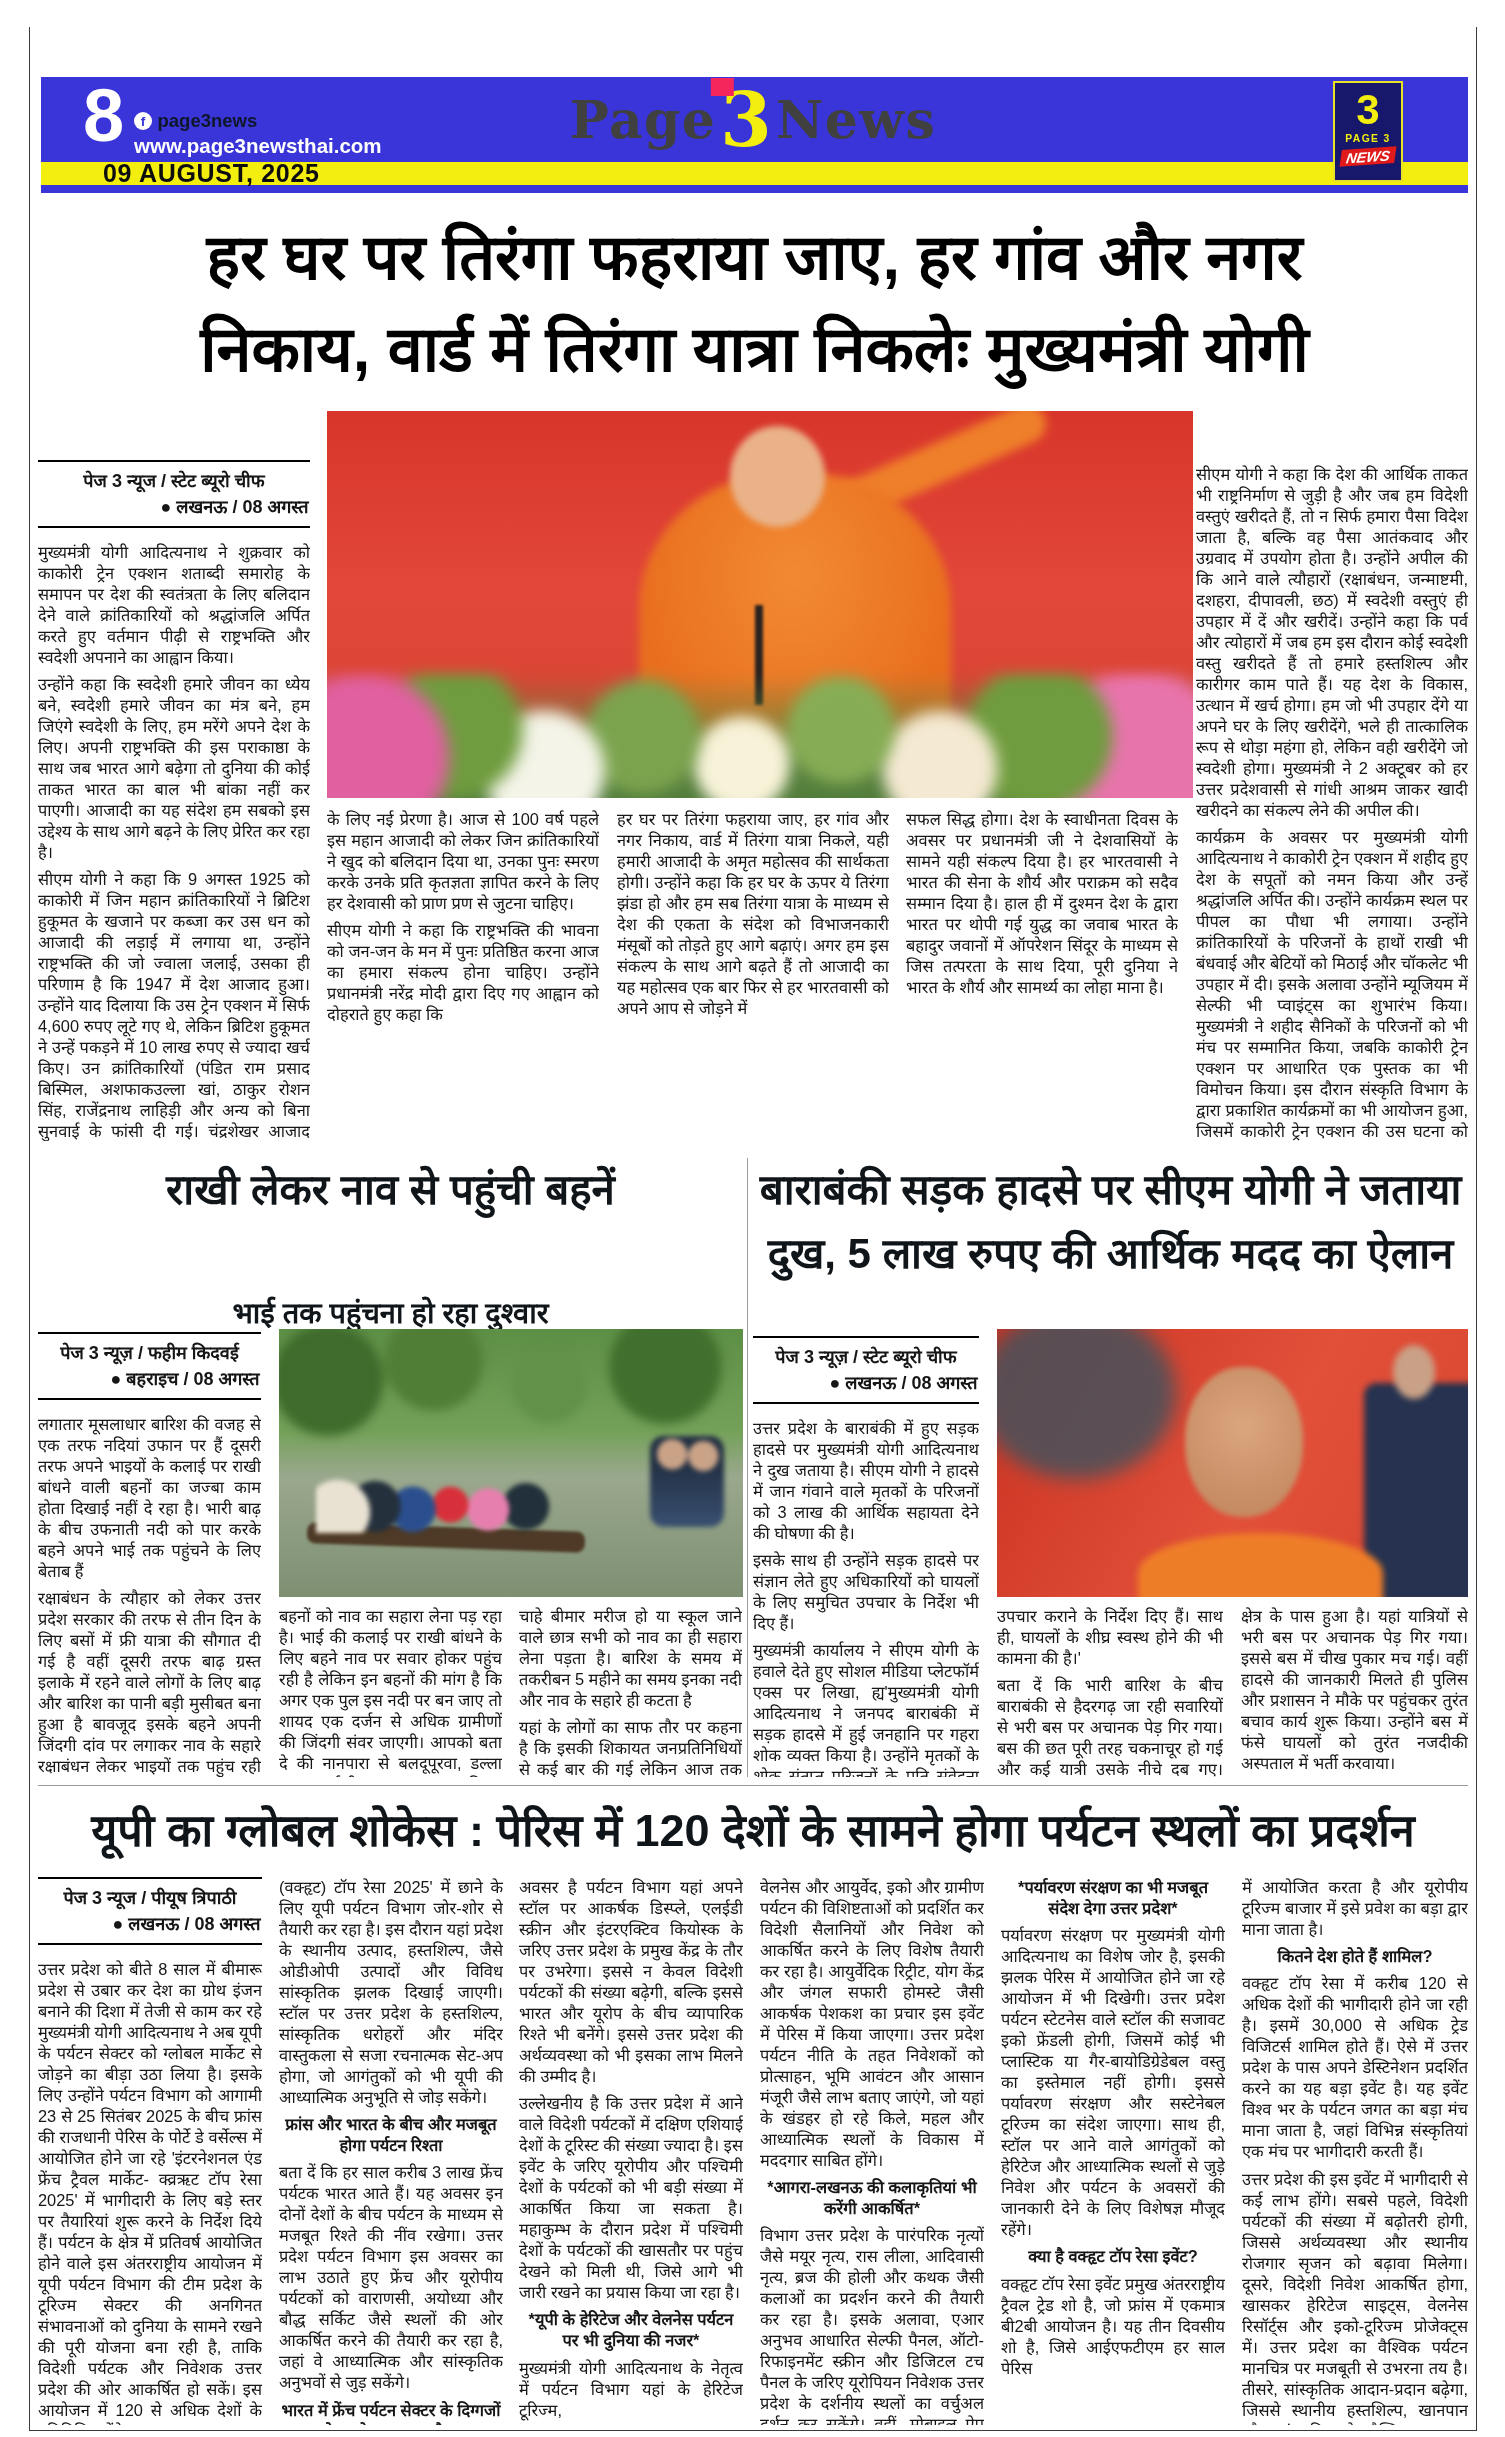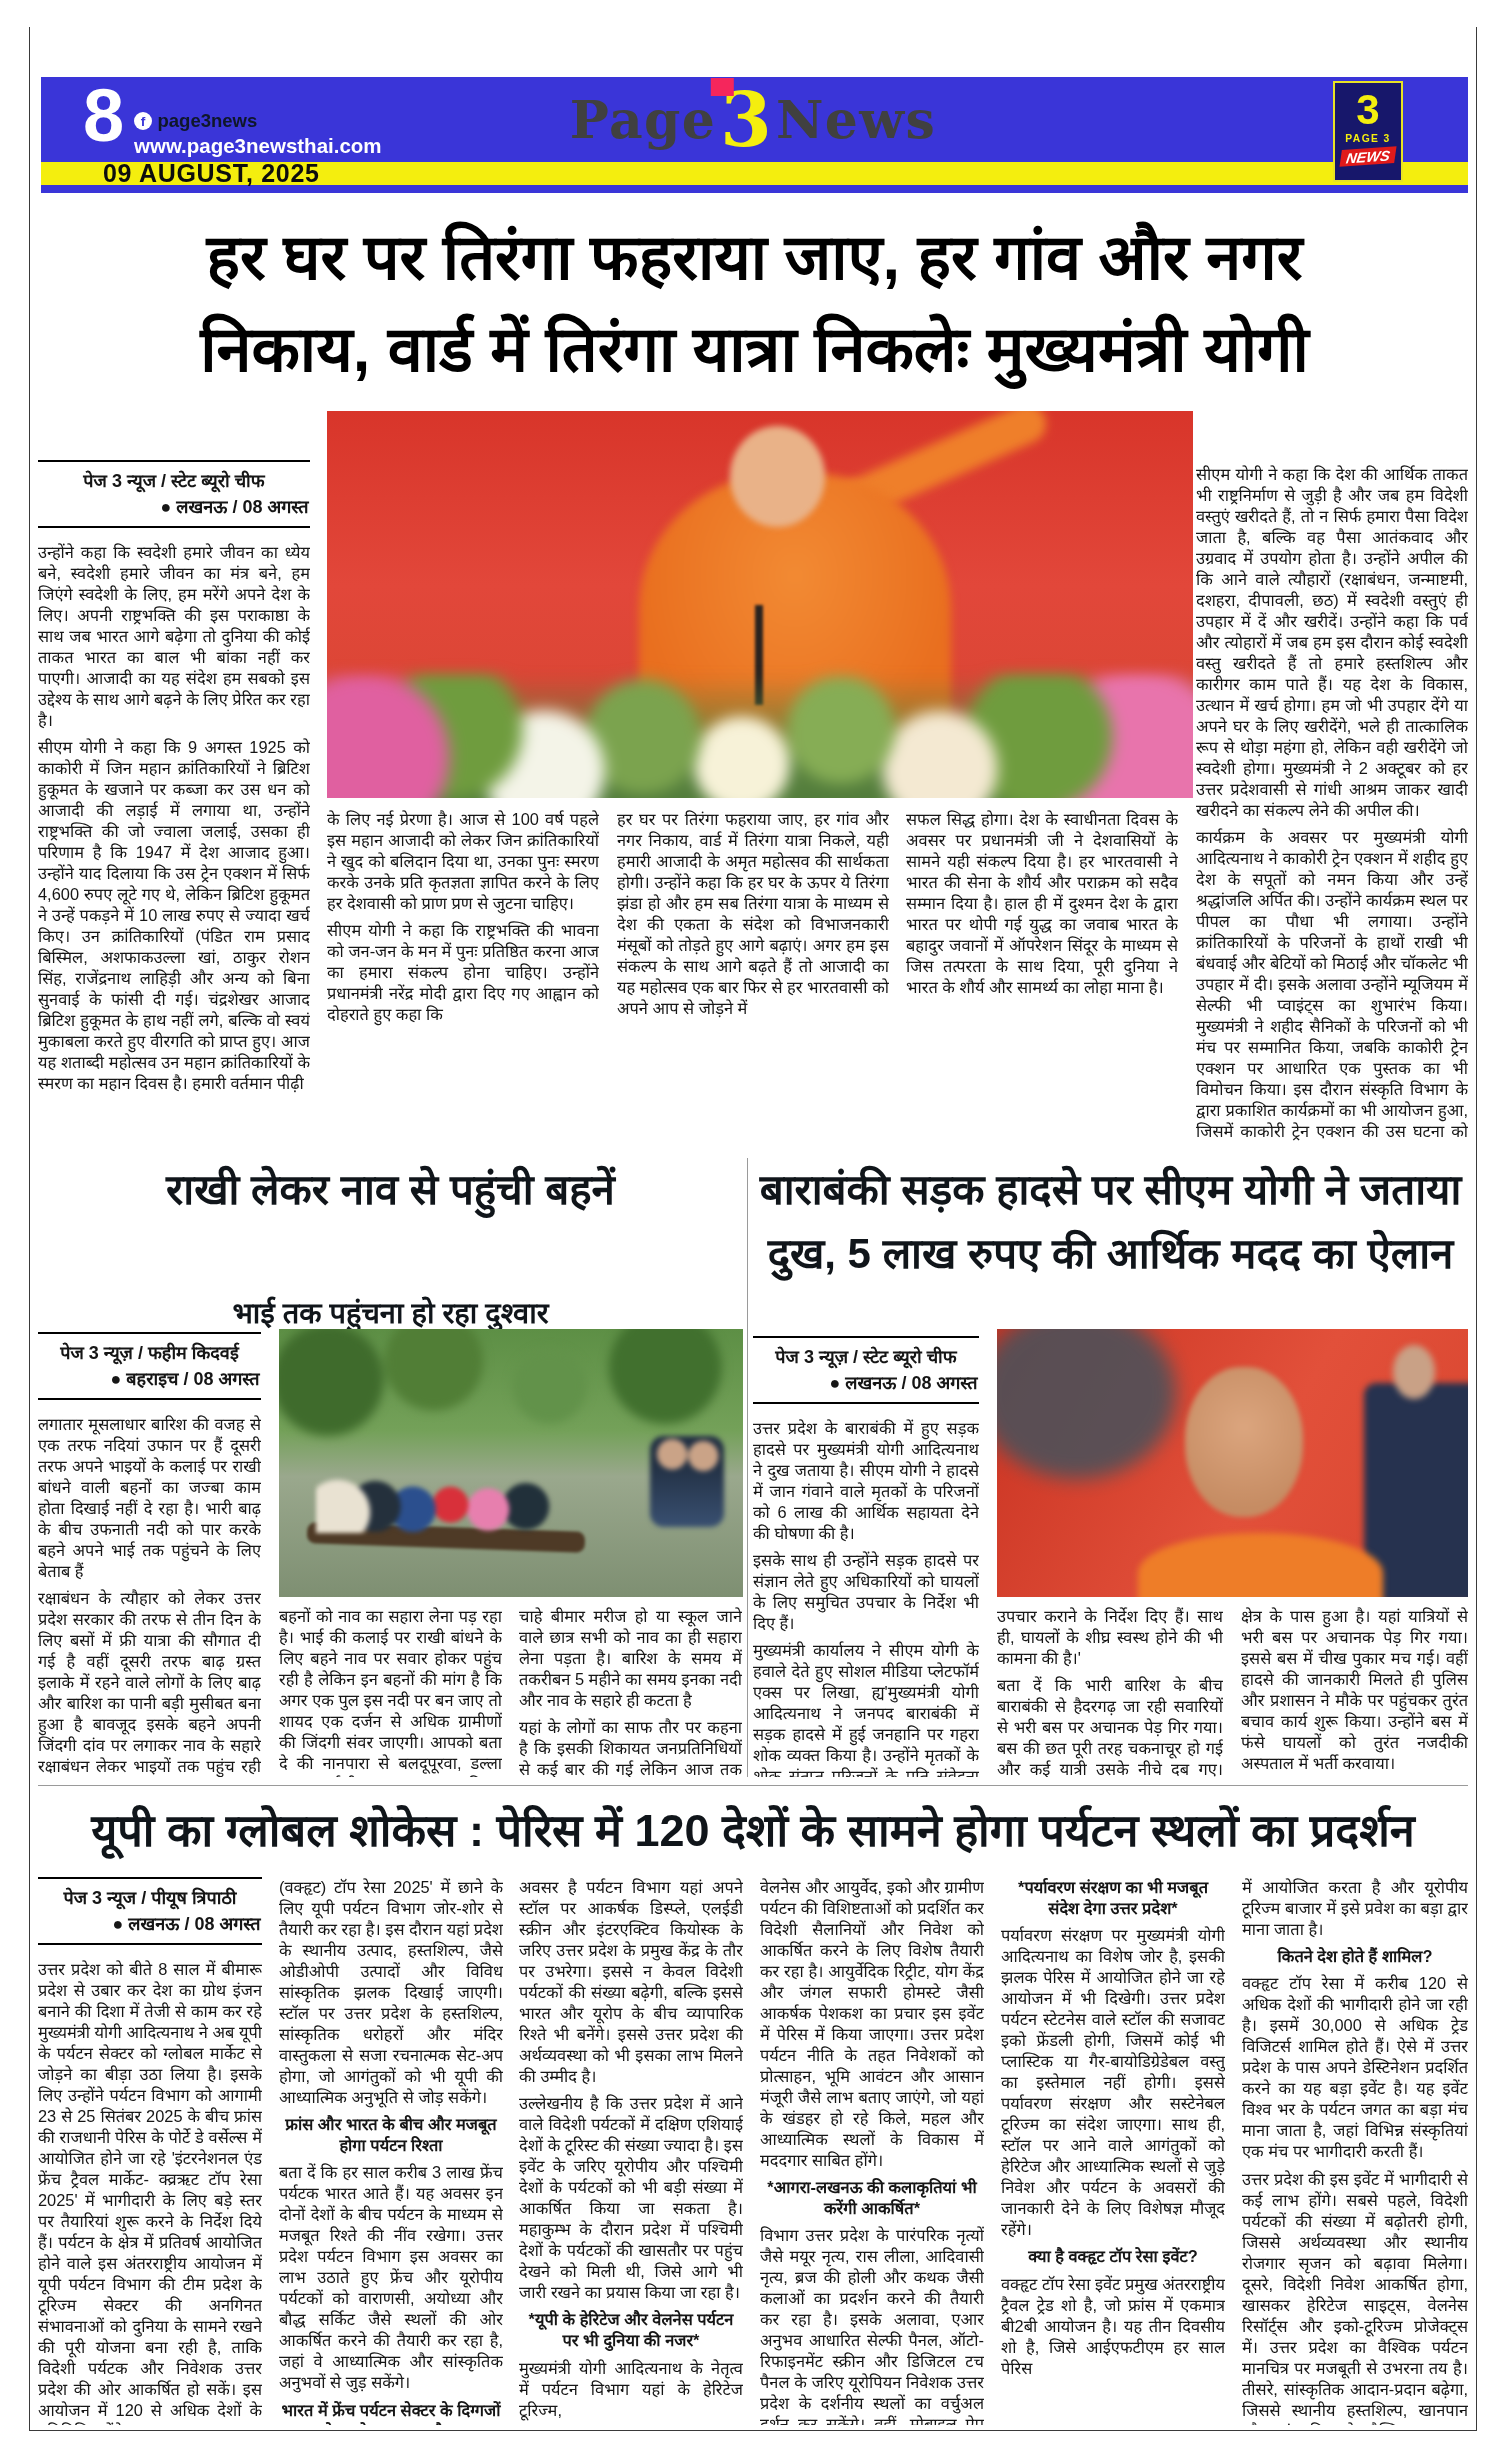--- a/index.html
+++ b/index.html
@@ -136,20 +136,21 @@
     <div>निकाय, वार्ड में तिरंगा यात्रा निकलेः मुख्यमंत्री योगी</div>
   </div>
 
   <div class="col" style="left:38px; top:411px; width:272px; height:730px;">
     <div style="height:49px;"></div>
     <div class="byline">
       <div class="b1">पेज 3 न्यूज / स्टेट ब्यूरो चीफ</div>
       <div class="b2">● लखनऊ /  08  अगस्त</div>
     </div>
     <div>
+        <p>मुख्यमंत्री योगी आदित्यनाथ ने शुक्रवार को काकोरी ट्रेन एक्शन शताब्दी समारोह के समापन पर देश की स्वतंत्रता के लिए बलिदान देने वाले क्रांतिकारियों को श्रद्धांजलि अर्पित करते हुए वर्तमान पीढ़ी से राष्ट्रभक्ति और स्वदेशी अपनाने का आह्वान किया।</p>
         <p>उन्होंने कहा कि स्वदेशी हमारे जीवन का ध्येय बने, स्वदेशी हमारे जीवन का मंत्र बने, हम जिएंगे स्वदेशी के लिए, हम मरेंगे अपने देश के लिए। अपनी राष्ट्रभक्ति की इस पराकाष्ठा के साथ जब भारत आगे बढ़ेगा तो दुनिया की कोई ताकत भारत का बाल भी बांका नहीं कर पाएगी। आजादी का यह संदेश हम सबको इस उद्देश्य के साथ आगे बढ़ने के लिए प्रेरित कर रहा है।</p>
         <p>सीएम योगी ने कहा कि 9 अगस्त 1925 को काकोरी में जिन महान क्रांतिकारियों ने ब्रिटिश हुकूमत के खजाने पर कब्जा कर उस धन को आजादी की लड़ाई में लगाया था, उन्होंने राष्ट्रभक्ति की जो ज्वाला जलाई, उसका ही परिणाम है कि 1947 में देश आजाद हुआ। उन्होंने याद दिलाया कि उस ट्रेन एक्शन में सिर्फ 4,600 रुपए लूटे गए थे, लेकिन ब्रिटिश हुकूमत ने उन्हें पकड़ने में 10 लाख रुपए से ज्यादा खर्च किए। उन क्रांतिकारियों (पंडित राम प्रसाद बिस्मिल, अशफाकउल्ला खां, ठाकुर रोशन सिंह, राजेंद्रनाथ लाहिड़ी और अन्य को बिना सुनवाई के फांसी दी गई। चंद्रशेखर आजाद ब्रिटिश हुकूमत के हाथ नहीं लगे, बल्कि वो स्वयं मुकाबला करते हुए वीरगति को प्राप्त हुए। आज यह शताब्दी महोत्सव उन महान क्रांतिकारियों के स्मरण का महान दिवस है। हमारी वर्तमान पीढ़ी</p>
       </div>
   </div>
 
   <div class="photo p-lead" style="left:327px; top:411px; width:866px; height:387px;">
     <div class="pl-arm"></div>
     <div class="pl-fig"></div>
     <div class="pl-head"></div>
     <div class="pl-mic"></div>
@@ -221,21 +222,21 @@
     <div>बाराबंकी सड़क हादसे पर सीएम योगी ने जताया</div>
     <div>दुख, 5 लाख रुपए की आर्थिक मदद का ऐलान</div>
   </div>
 
   <div class="col" style="left:753px; top:1336px; width:226px; height:441px;">
     <div class="byline">
       <div class="b1">पेज 3 न्यूज़ / स्टेट ब्यूरो चीफ</div>
       <div class="b2">● लखनऊ /  08  अगस्त</div>
     </div>
     <div>
-        <p>उत्तर प्रदेश के बाराबंकी में हुए सड़क हादसे पर मुख्यमंत्री योगी आदित्यनाथ ने दुख जताया है। सीएम योगी ने हादसे में जान गंवाने वाले मृतकों के परिजनों को 6 लाख की आर्थिक सहायता देने की घोषणा की है।</p>
+        <p>उत्तर प्रदेश के बाराबंकी में हुए सड़क हादसे पर मुख्यमंत्री योगी आदित्यनाथ ने दुख जताया है। सीएम योगी ने हादसे में जान गंवाने वाले मृतकों के परिजनों को 3 लाख की आर्थिक सहायता देने की घोषणा की है।</p>
         <p>इसके साथ ही उन्होंने सड़क हादसे पर संज्ञान लेते हुए अधिकारियों को घायलों के लिए समुचित उपचार के निर्देश भी दिए हैं।</p>
         <p>मुख्यमंत्री कार्यालय ने सीएम योगी के हवाले देते हुए सोशल मीडिया प्लेटफॉर्म एक्स पर लिखा, ह्य'मुख्यमंत्री योगी आदित्यनाथ ने जनपद बाराबंकी में सड़क हादसे में हुई जनहानि पर गहरा शोक व्यक्त किया है। उन्होंने मृतकों के शोक संतप्त परिजनों के प्रति संवेदना व्यक्त की है और मृतकों के परिजनों को 5 लाख रुपए की आर्थिक सहायता देने के निर्देश दिए हैं। मुख्यमंत्री ने जिला प्रशासन के अधिकारियों को घायलों को तत्काल अस्पताल पहुंचाकर उनका समुचित</p>
       </div>
   </div>
 
   <div class="photo p-acc" style="left:997px; top:1329px; width:471px; height:268px;">
     <div class="pa-blob"></div>
     <div class="pa-suit"></div>
     <div class="pa-suit-head"></div>
     <div class="pa-head"></div>

